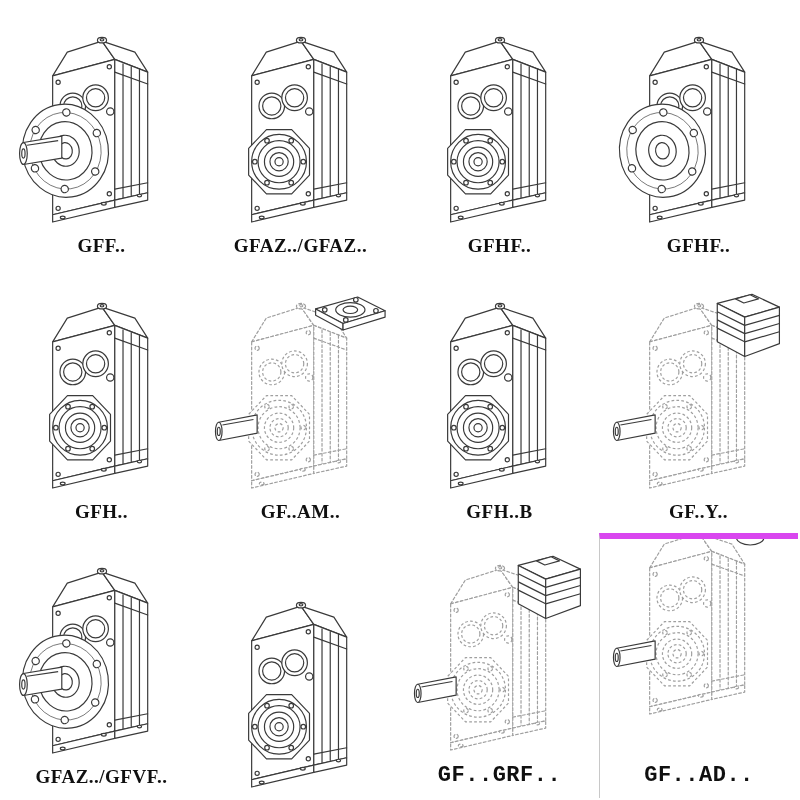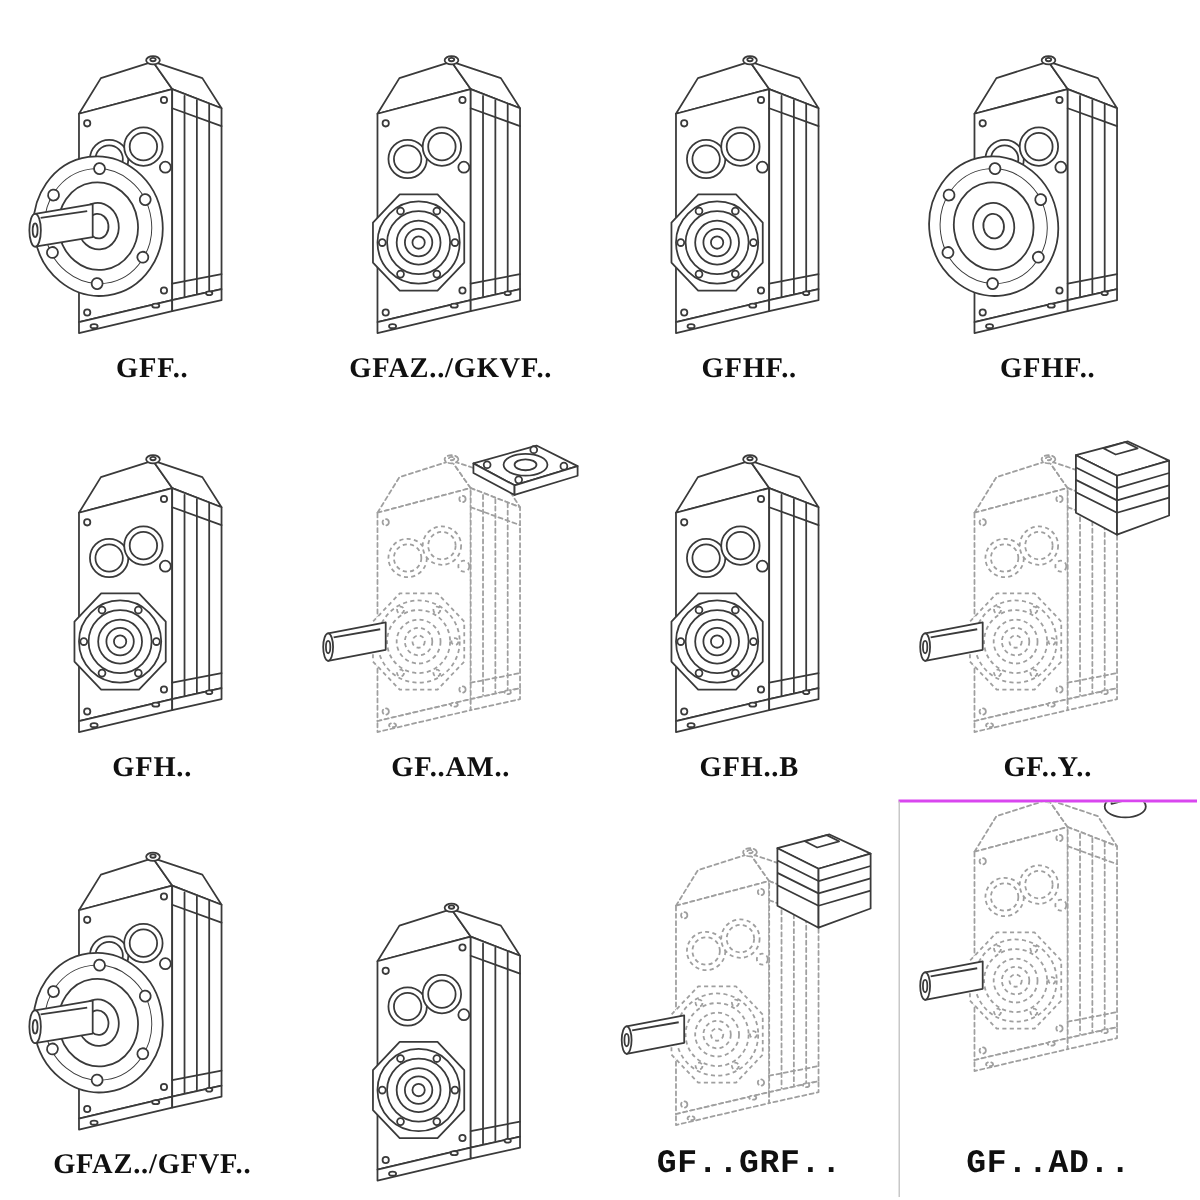--- a/index.html
+++ b/index.html
@@ -16,21 +16,21 @@
     display:flex;flex-direction:column;align-items:center;justify-content:flex-end;
     margin:0;overflow:hidden;box-sizing:border-box;
   }
   .drawing{width:186px;height:212px;flex:0 0 auto;}
   .label{
     font-family:"Liberation Serif","DejaVu Serif",serif;
     font-weight:700;font-size:19px;color:#101010;
     letter-spacing:.5px;padding:2px 0 10px;white-space:nowrap;
   }
   .label-lg{font-size:22px;font-family:Liberation Mono, monospace;}
-  .cell-boxed{border-left:1px solid #c8c8c8;border-top:2px solid #d946ef;gap:36px;}
+  .cell-boxed{border-left:1px solid #c8c8c8;border-top:6px solid #d946ef;gap:36px;}
   .drawing use.solid{color:#3a3a3a;}
   .drawing use.dashed{color:#9f9f9f;stroke-dasharray:3 2.4;}
 </style>
 </head>
 <body>
 
 <svg width="0" height="0" style="position:absolute" aria-hidden="true">
   <defs>
     <g id="gb-body" fill="#fff" stroke="currentColor" stroke-width="1.3" stroke-linejoin="round" stroke-linecap="round">
       <path d="M44,60 L60,34 L98,22 L112,42 Z"></path>
@@ -138,21 +138,21 @@
       </svg>
     <figcaption class="label">GFF..</figcaption>
   </figure>
 
   <figure class="cell">
     <svg class="drawing" viewBox="0 0 196 232">
         <use href="#gb-body" class="solid"></use>
         <use href="#gb-topbores" class="solid"></use>
         <use href="#gb-hub" class="solid"></use>
       </svg>
-    <figcaption class="label">GFAZ../GKVF..</figcaption>
+    <figcaption class="label">GFAZ../GFAZ..</figcaption>
   </figure>
 
   <figure class="cell">
     <svg class="drawing" viewBox="0 0 196 232">
         <use href="#gb-body" class="solid"></use>
         <use href="#gb-topbores" class="solid"></use>
         <use href="#gb-hub" class="solid"></use>
       </svg>
     <figcaption class="label">GFHF..</figcaption>
   </figure>

